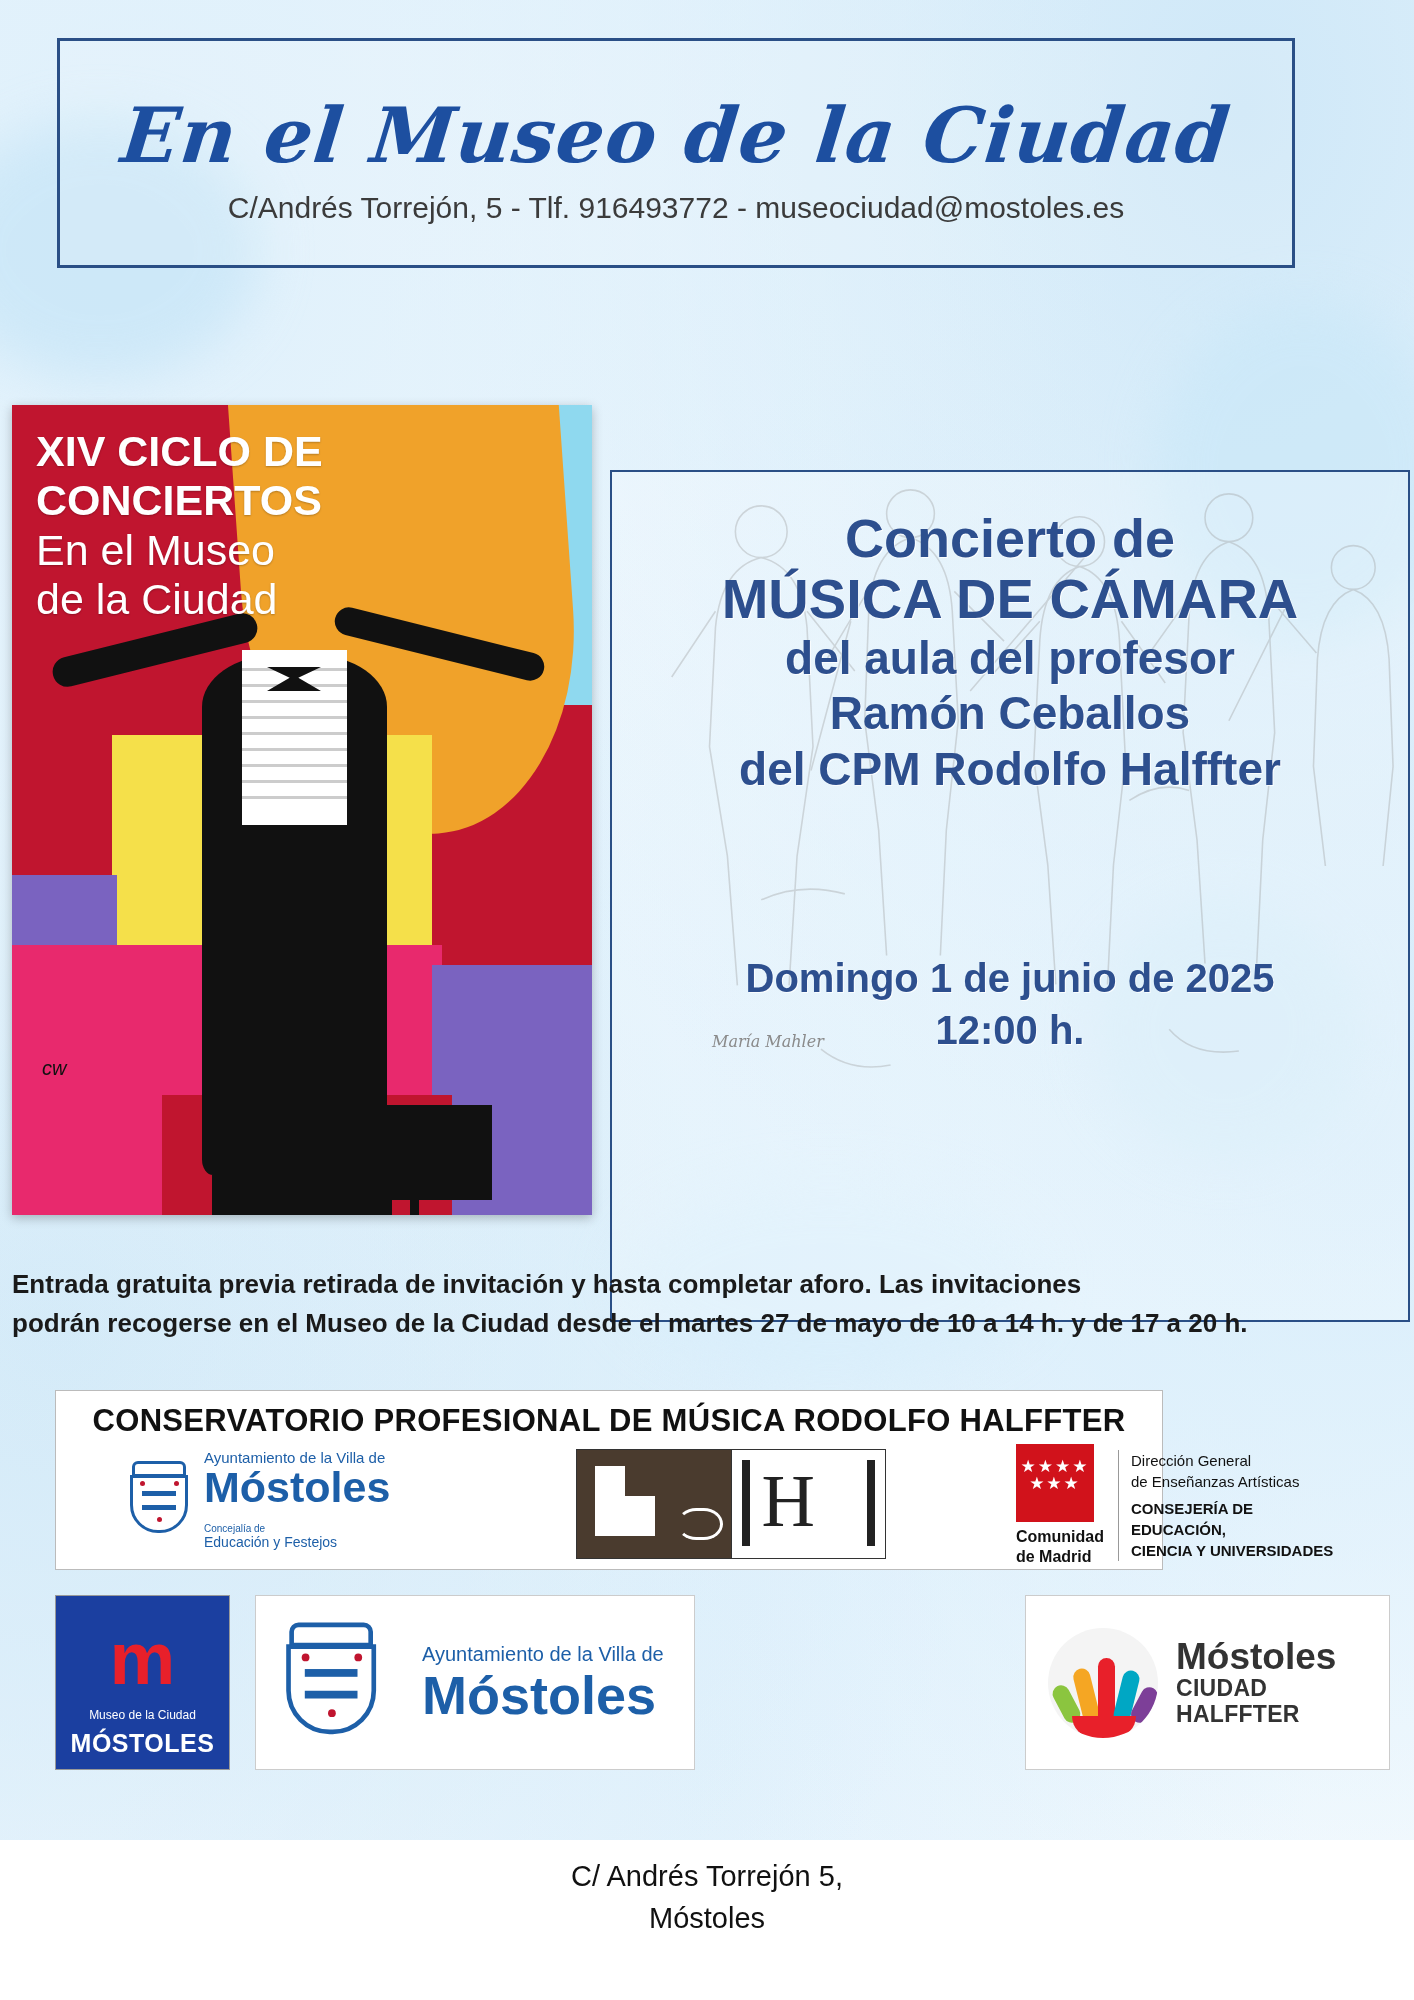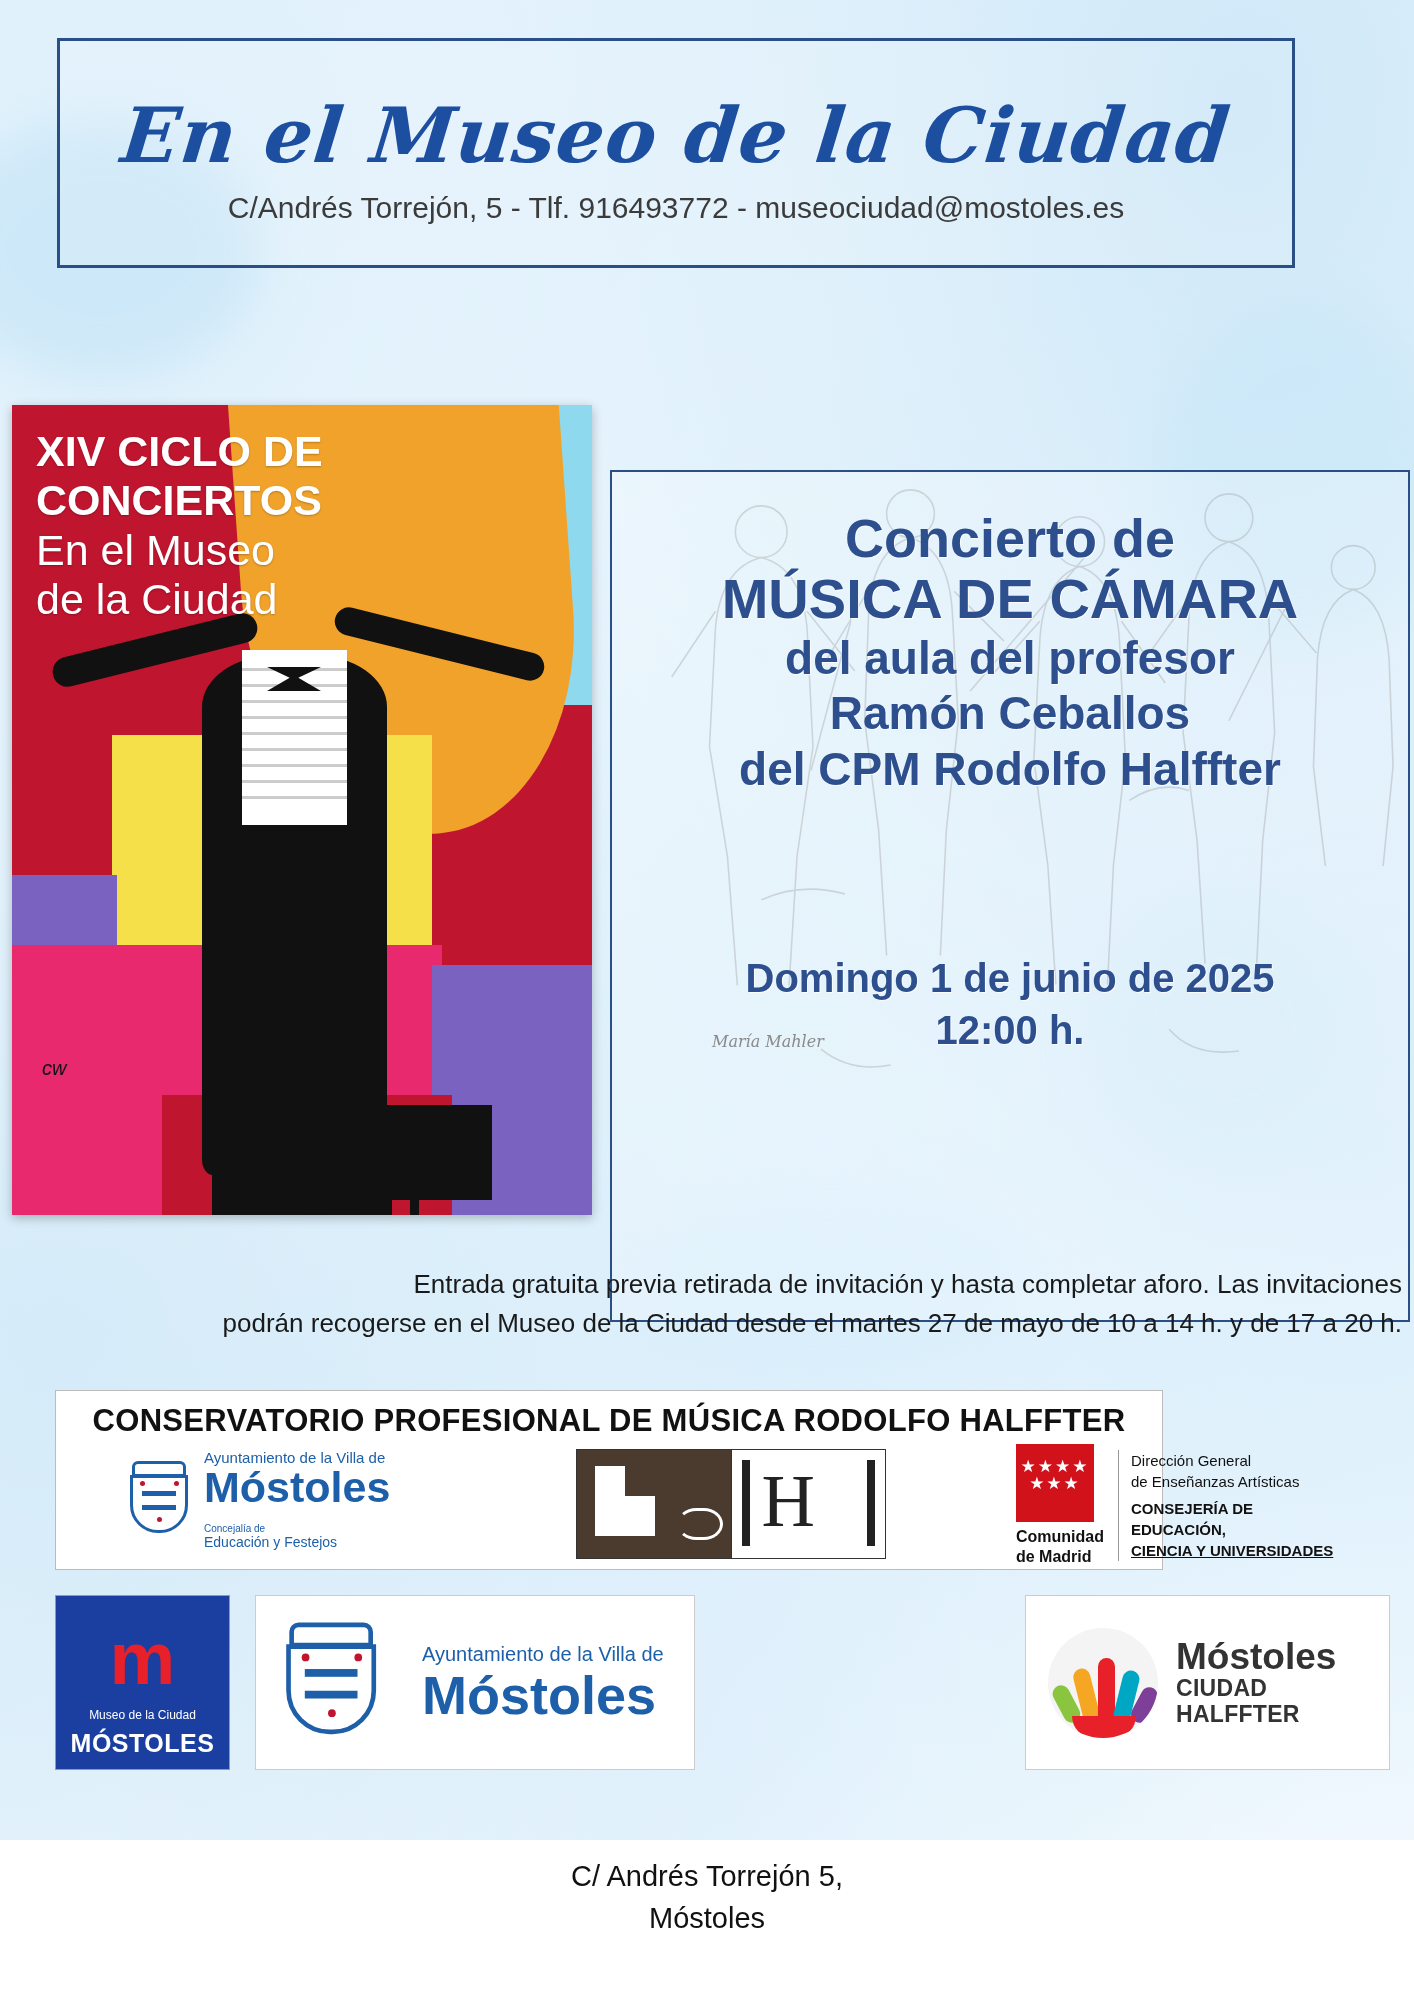--- a/index.html
+++ b/index.html
@@ -124,21 +124,21 @@
   #concert-text .l5{font-size:46px;line-height:1.2;}
   #concert-date{
     position:absolute;left:0;right:0;top:480px;
     text-align:center;color:#2d4f8e;font-weight:bold;font-size:40px;line-height:1.3;
     text-shadow:1px 1px 0 rgba(255,255,255,.8);
   }
 
   
   #note{
     position:absolute;left:12px;top:1265px;width:1390px;
-    text-align:right;font-size:26px;font-weight:normal;color:#1a1a1a;line-height:1.5;
+    text-align:left;font-size:26px;font-weight:bold;color:#1a1a1a;line-height:1.5;
   }
 
   
   #sponsor-bar{
     position:absolute;left:55px;top:1390px;width:1108px;height:180px;
     background:#fff;border:1px solid #bbb;box-sizing:border-box;
   }
   #sponsor-title{
     position:absolute;left:0;right:0;top:12px;text-align:center;
     font-size:31px;font-weight:bold;letter-spacing:.3px;color:#111;
@@ -349,21 +349,21 @@
         <div class="madrid-txt" style="margin-top:5px;">
           <span>Comunidad</span><br>
           <span>de Madrid</span>
         </div>
       </div>
       <div class="madrid-right">
         <div>Dirección General</div>
         <div>de Enseñanzas Artísticas</div>
         <div style="height:6px"></div>
         <div style="font-weight:bold;">CONSEJERÍA DE EDUCACIÓN,</div>
-        <div style="font-weight:bold;text-decoration:underline;">CIENCIA Y UNIVERSIDADES</div>
+        <div style="font-weight:bold;">CIENCIA Y UNIVERSIDADES</div>
       </div>
     </div>
   </div>
 
   <div id="logo-row">
 
     <div id="logo-museo">
       <div class="m-glyph">m</div>
       <div class="l1">Museo de la Ciudad</div>
       <div class="l2">MÓSTOLES</div>

